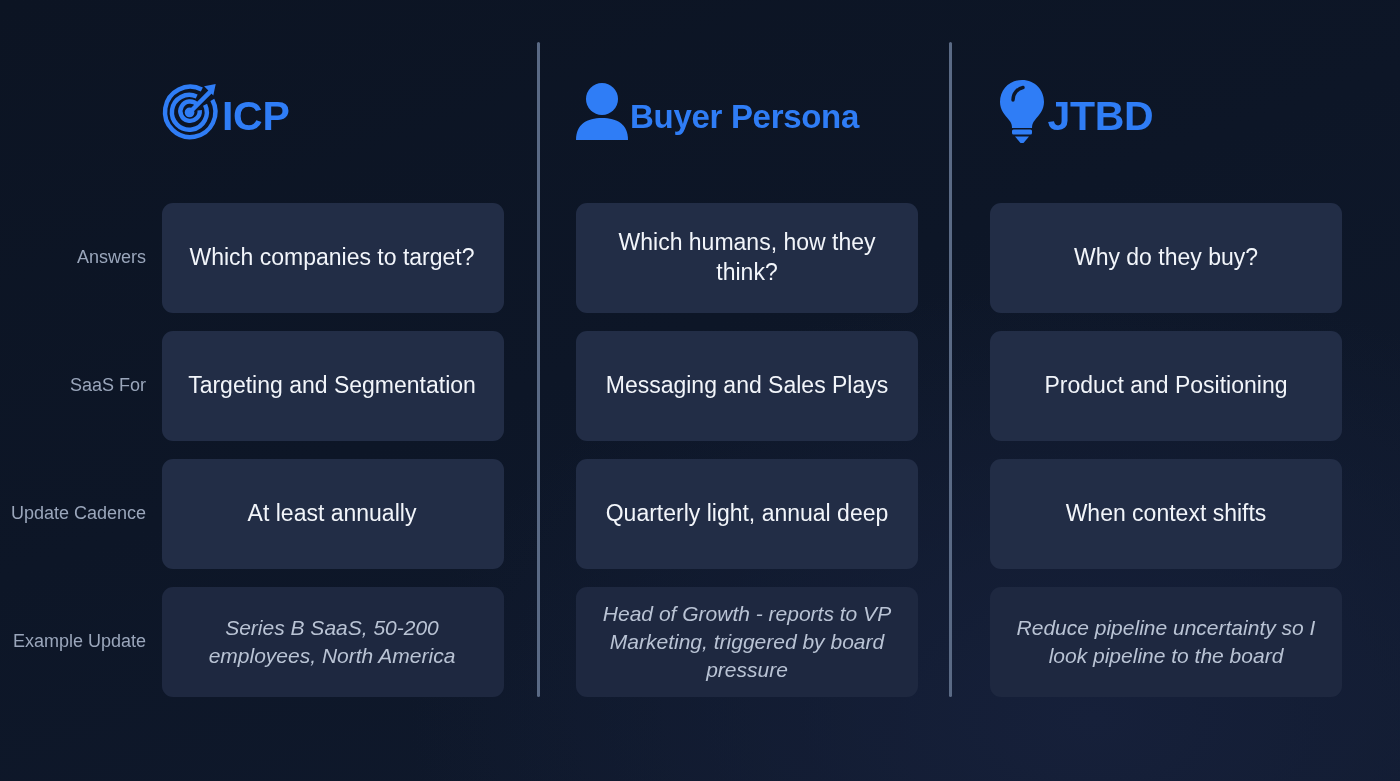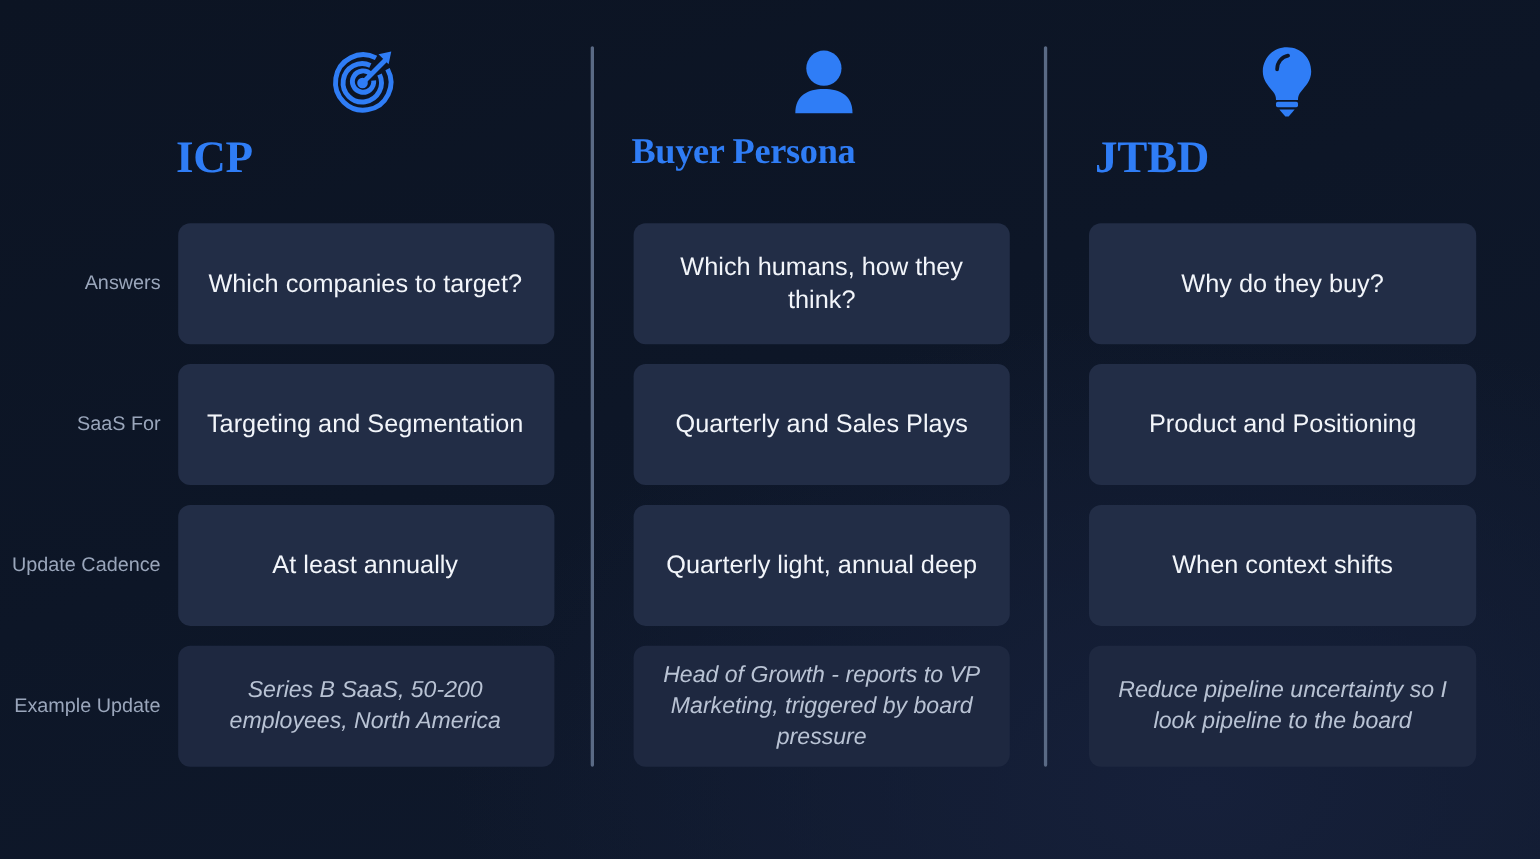--- a/index.html
+++ b/index.html
@@ -39,23 +39,23 @@
   .headers {
     position:absolute;
     left:160px; top:38px;
     width:1185px; height:145px;
     display:grid;
     grid-template-columns:342px 1fr 1fr;
     gap:72px;
   }
   .col-head {
     display:flex;
-    flex-direction:column;
+    flex-direction:row;
+    align-items:center;
     justify-content:flex-start;
-    font-family:Liberation Serif, serif;
   }
   .col-head .icon-wrap {
     height:72px;
     display:flex;
     align-items:center;
     justify-content:center;
   }
   .col-head .title {
     font-size:41px;
     font-weight:bold;
@@ -181,21 +181,21 @@
     <div class="row">
       <div class="row-label">Answers</div>
       <div class="cell c1">Which companies to target?</div>
       <div class="cell c2">Which humans, how they think?</div>
       <div class="cell c3">Why do they buy?</div>
     </div>
 
     <div class="row">
       <div class="row-label">SaaS For</div>
       <div class="cell c1">Targeting and Segmentation</div>
-      <div class="cell c2">Quarterly and Sales Plays</div>
+      <div class="cell c2">Messaging and Sales Plays</div>
       <div class="cell c3">Product and Positioning</div>
     </div>
 
     <div class="row">
       <div class="row-label">Update Cadence</div>
       <div class="cell c1">At least annually</div>
       <div class="cell c2">Quarterly light, annual deep</div>
       <div class="cell c3">When context shifts</div>
     </div>
 

